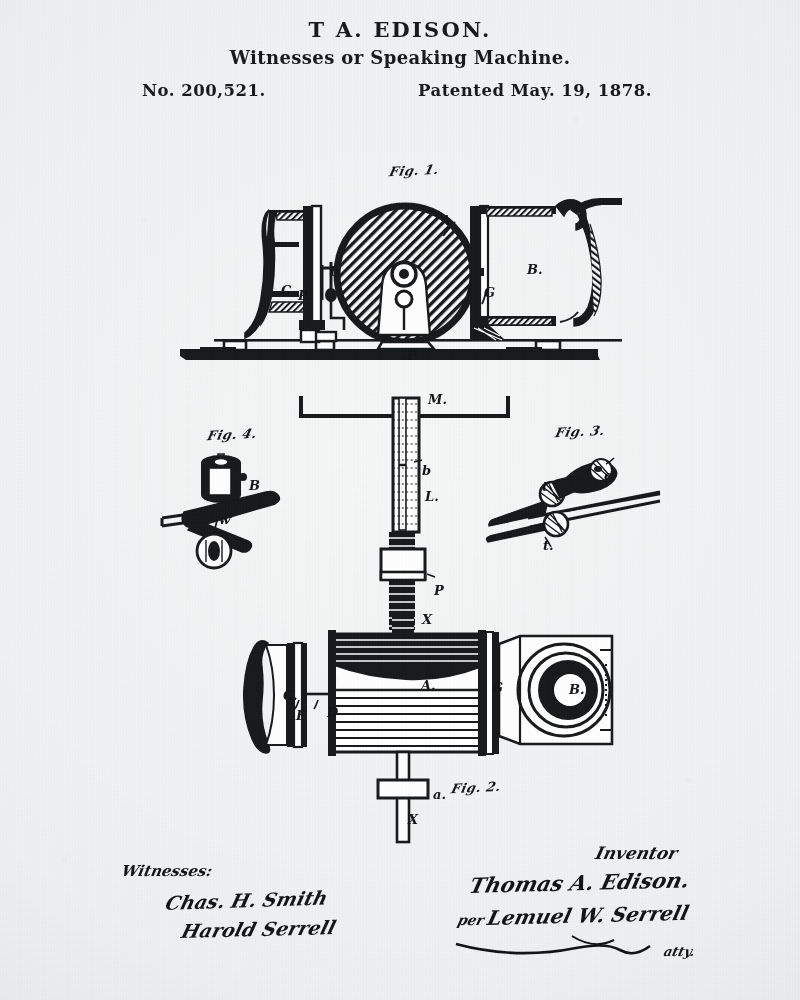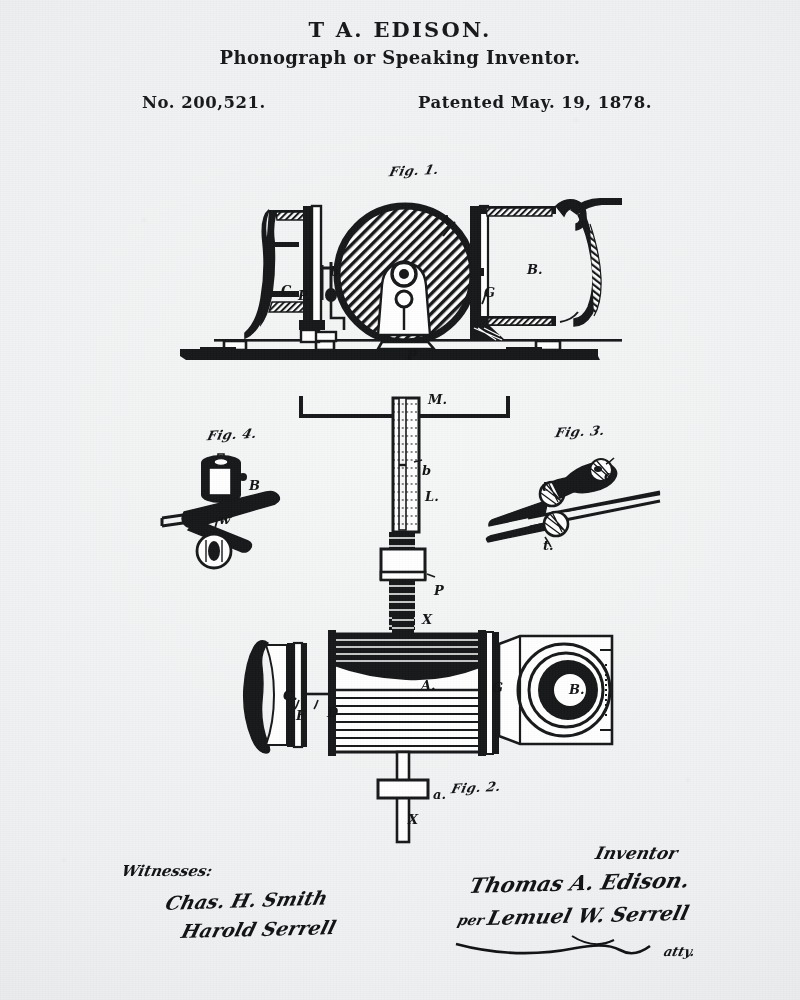--- a/index.html
+++ b/index.html
@@ -36,21 +36,21 @@
     font-weight:700;font-size:21px;letter-spacing:2.2px;color:#16181a;
     line-height:1.15;
   }
   .hdr-title{
     font-family:"DejaVu Serif",serif;
     font-weight:700;font-size:18px;letter-spacing:.4px;color:#16181a;
     margin-top:5px;
   }
   #hdr-row{
     display:flex;justify-content:space-between;
-    margin:25px 148px 0 142px;
+    margin:13px 148px 0 142px;
     font-family:"DejaVu Serif",serif;
     font-weight:700;font-size:16.5px;letter-spacing:.5px;color:#16181a;
   }
 
   
   #art{position:absolute;left:0;top:0;width:800px;height:1000px;}
 
   
   .script{
     font-family:"DejaVu Serif",serif;
@@ -75,21 +75,21 @@
   .sig-name{font-size:20px;}
   .sig-small{font-size:13px;}
 </style>
 </head>
 <body>
 
 <div id="page">
 
   <div id="header">
     <div class="hdr-name">T  A.  EDISON.</div>
-    <div class="hdr-title">Phonograph or Speaking Inventor.</div>
+    <div class="hdr-title">Witnesses or Speaking Machine.</div>
     <div id="hdr-row">
       <div>No. 200,521.</div>
       <div>Patented May. 19, 1878.</div>
     </div>
   </div>
 
   <svg id="art" viewBox="0 0 800 1000">
     <defs>
       <pattern id="hatchA" width="7" height="7" patternUnits="userSpaceOnUse" patternTransform="rotate(45)">
         <rect width="7" height="7" fill="#ffffff"></rect>

